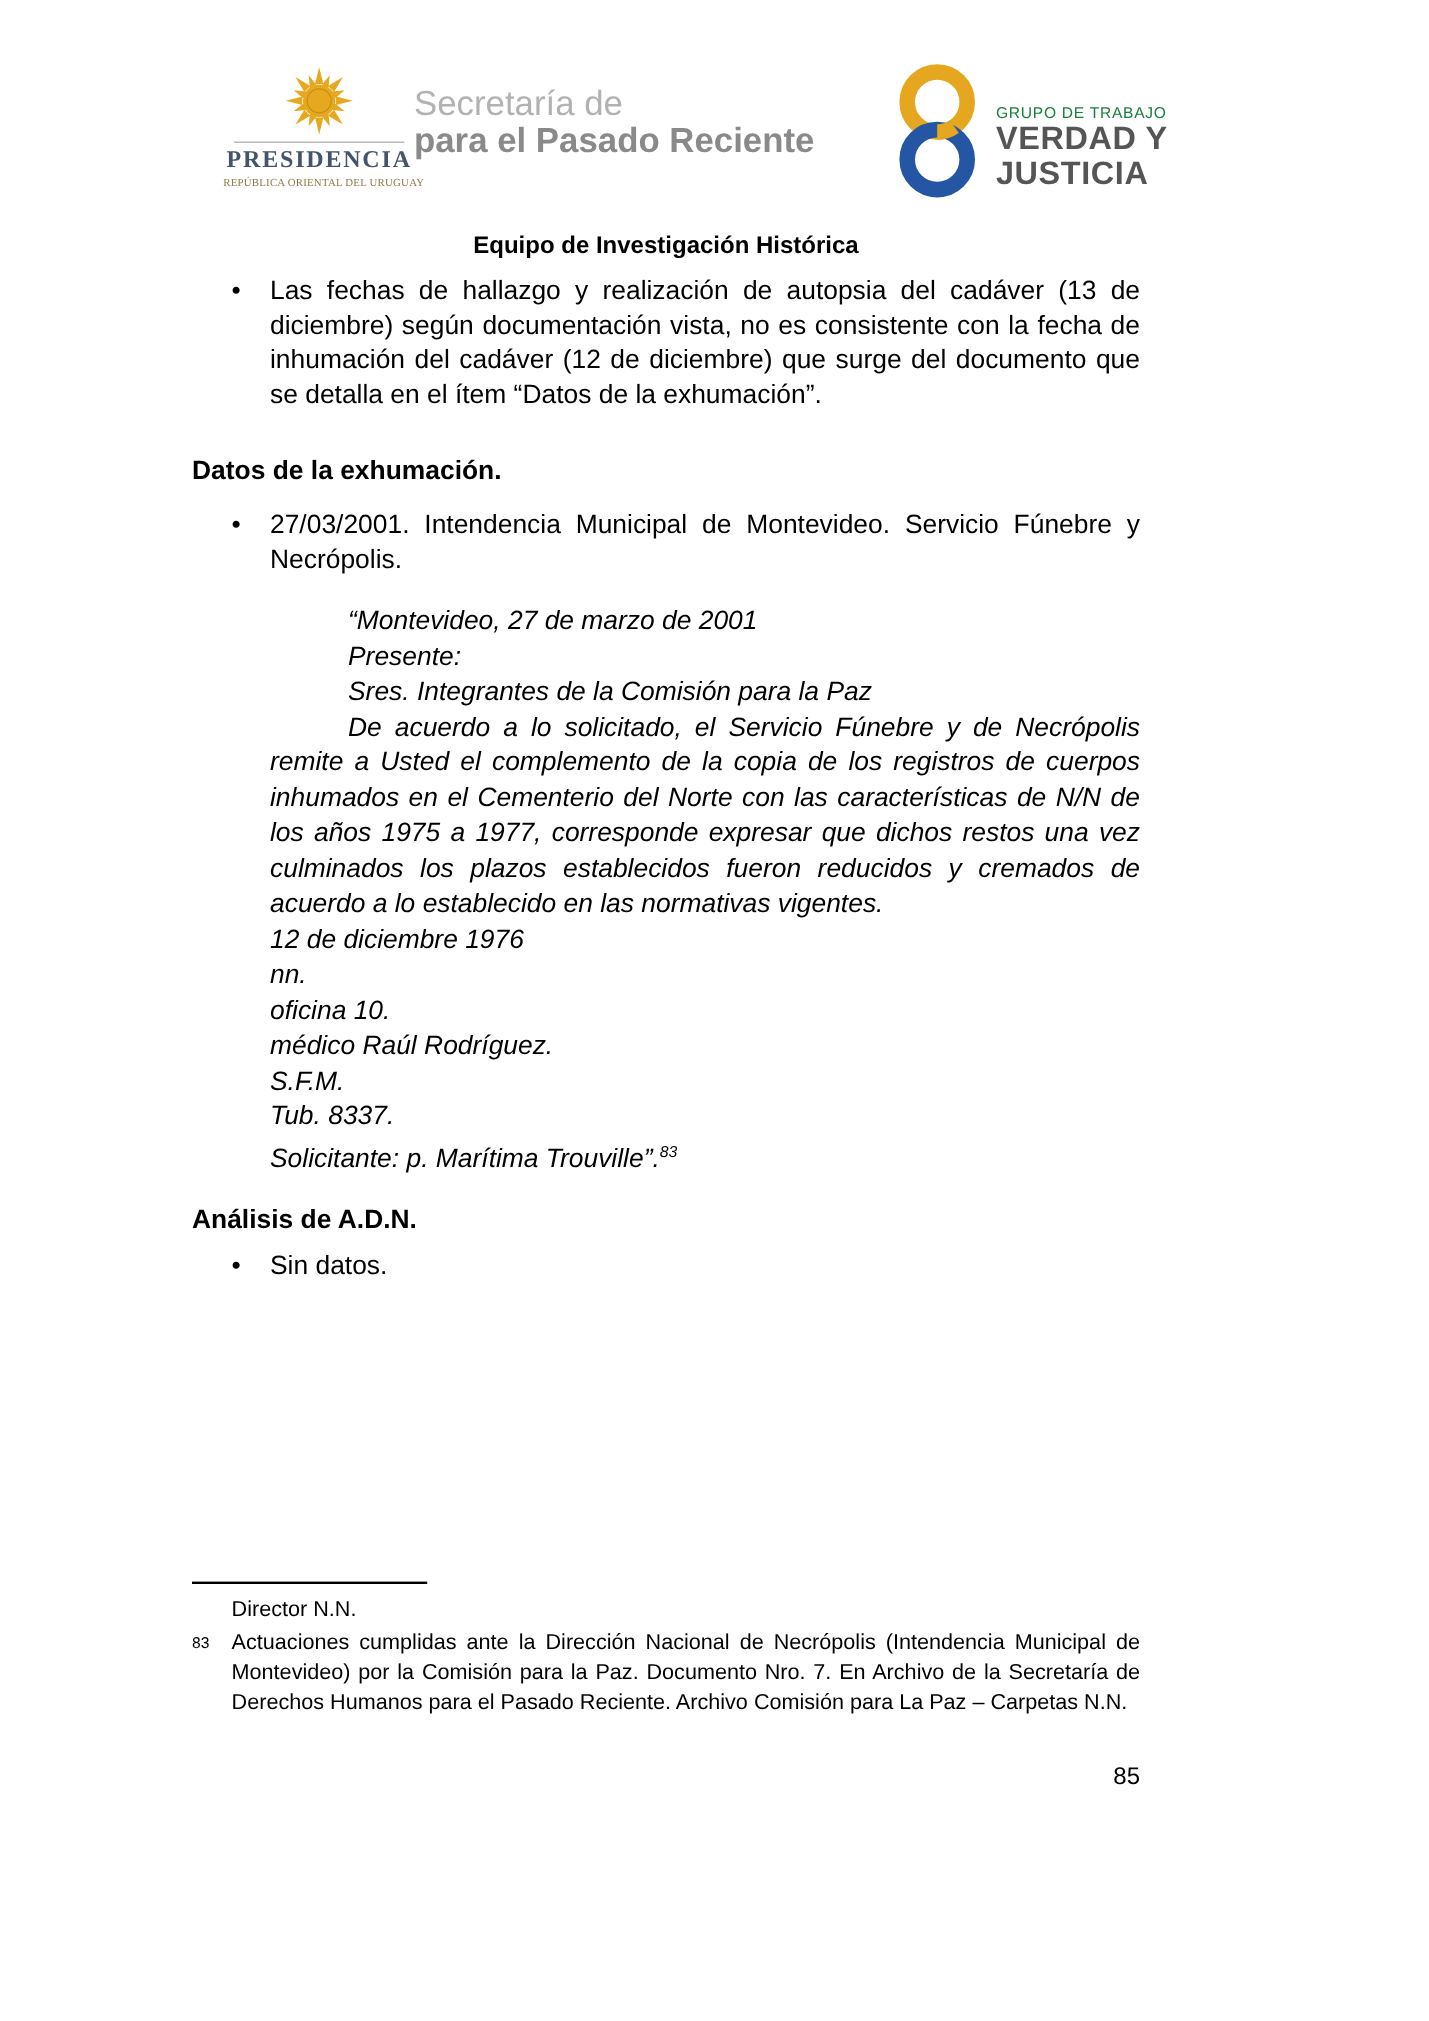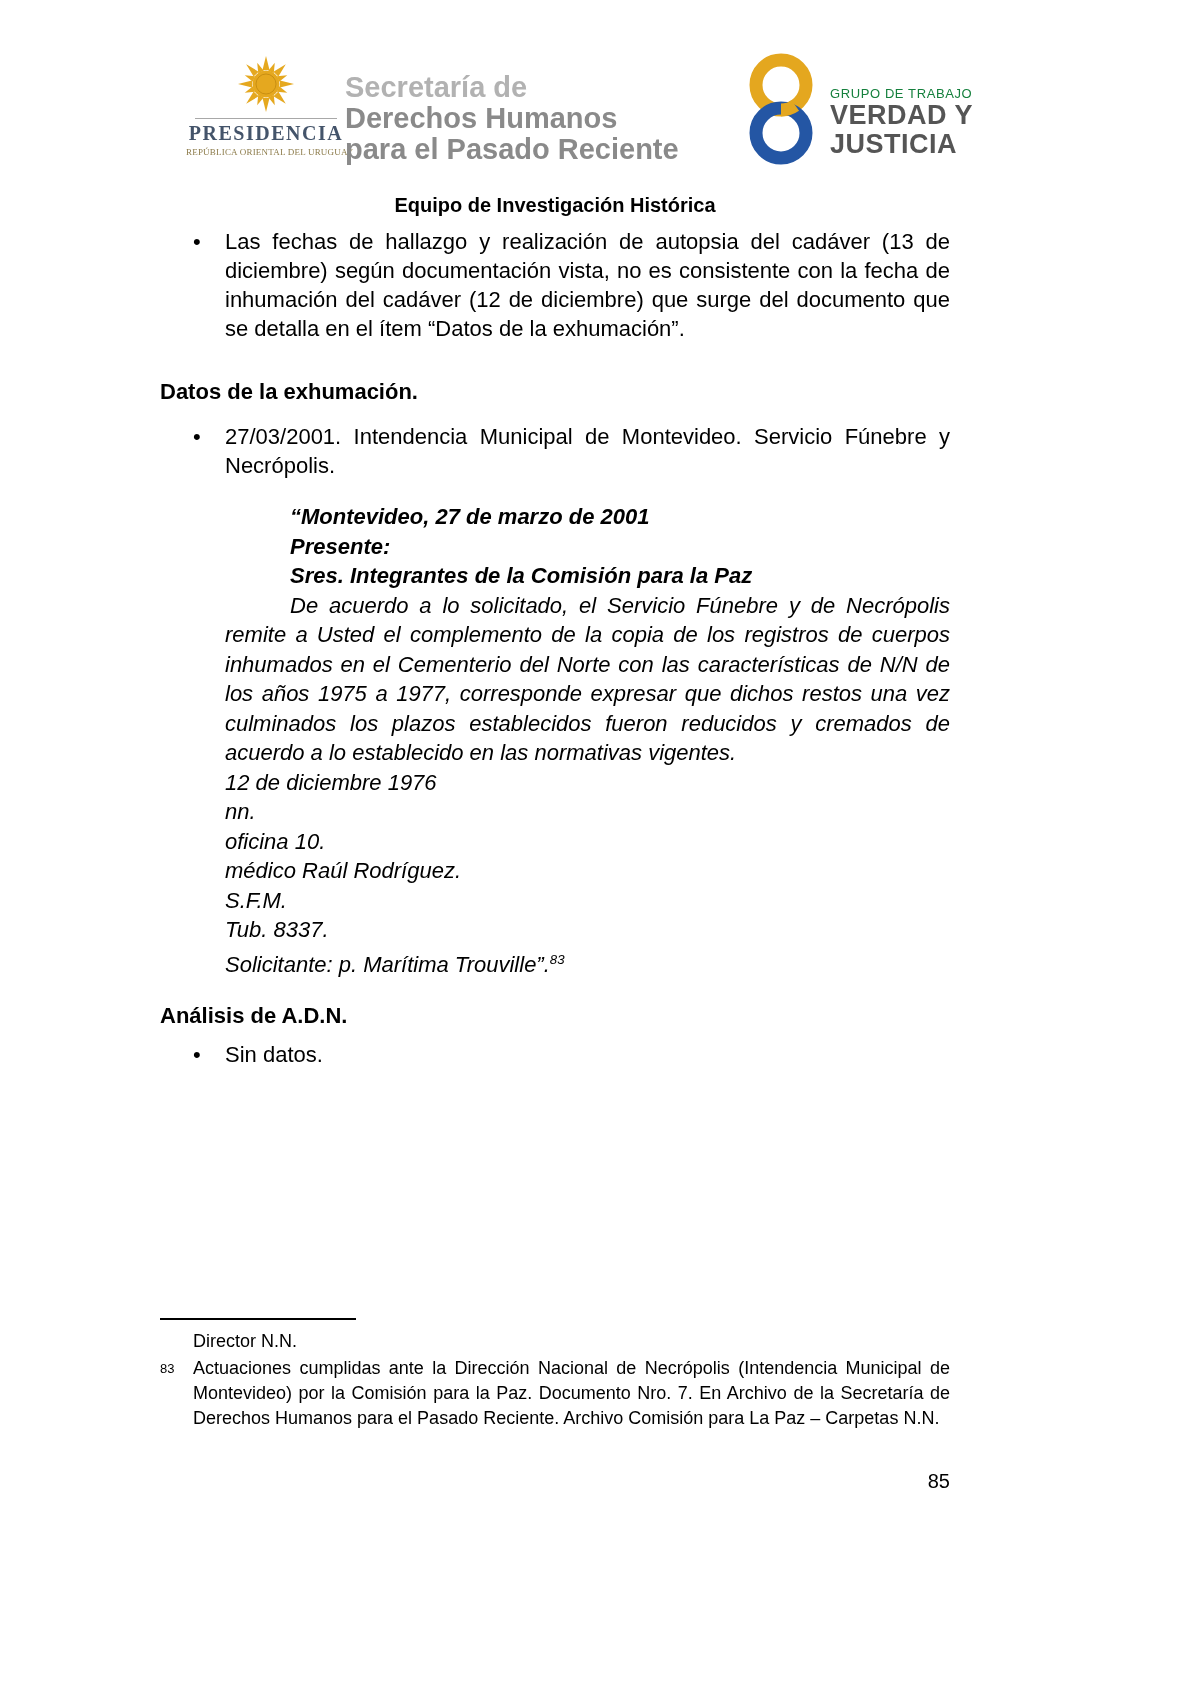--- a/index.html
+++ b/index.html
@@ -24,21 +24,21 @@
   .pres-name {
     font-family:"Liberation Serif", serif;
     font-size:20px; letter-spacing:1.5px; color:#44546a; font-weight:bold;
   }
   .pres-sub {
     font-family:"Liberation Serif", serif;
     font-size:9px; color:#8c7b4a; letter-spacing:0.2px; margin-top:2px; white-space:nowrap;
   }
 
   .secretaria { position:absolute; left:345px; top:72px; line-height:31px; }
-  .sec-light { font-size:29px; color:#b2b2b2; font-weight:bold; }
+  .sec-light { font-size:29px; color:#b2b2b2; font-weight:normal; }
   .sec-bold  { font-size:29px; color:#8a8a8a; font-weight:bold; }
 
   .grupo { position:absolute; left:742px; top:52px; display:flex; align-items:flex-start; }
   .grupo-rings { flex:none; }
   .grupo-text { margin-left:10px; margin-top:34px; }
   .grupo-kicker { font-size:13px; color:#15803d; letter-spacing:0.6px; }
   .grupo-main { font-size:27px; font-weight:bold; color:#555555; line-height:29px; letter-spacing:0.5px; }
 
   
   .doc-body {
@@ -56,21 +56,21 @@
   .bullet-row { display:flex; margin-top:10px; }
   .bullet-row .bullet { flex:none; width:32px; margin-left:33px; }
   .bullet-row .bullet-text { flex:1; text-align:justify; }
   .row-datos { margin-top:16px; }
   .row-adn   { margin-top:10px; }
 
   .quote {
     margin-left:65px; margin-top:22px;
     font-style:italic; line-height:29.5px;
   }
-  .q-head { margin-left:65px;font-weight:bold; }
+  .q-head { margin-left:65px; }
   .q-para { text-indent:65px; text-align:justify; }
   .q-line sup { font-size:60%; }
 
   
   .footnotes {
     position:absolute; left:160px; top:1318px; width:790px;
     font-size:18px; line-height:25px;
   }
   .fn-rule { width:196px; border-top:2px solid #000; margin-bottom:9px; }
   .fn-cont { margin-left:33px; }
@@ -111,21 +111,20 @@
       </g>
       <circle cx="40" cy="34" r="10" fill="none" stroke="#c98f12" stroke-width="1"></circle>
     </svg>
     <div class="pres-rule"></div>
     <div class="pres-name">PRESIDENCIA</div>
     <div class="pres-sub">REPÚBLICA ORIENTAL DEL URUGUAY</div>
   </div>
 
   <div class="secretaria">
     <div class="sec-light">Secretaría de</div>
-    <div class="sec-bold">Derechos Humanos</div>
     <div class="sec-bold">para el Pasado Reciente</div>
   </div>
 
   <div class="grupo">
     <svg class="grupo-rings" width="78" height="122" viewBox="0 0 78 122">
       <circle cx="39" cy="33" r="25" fill="none" stroke="#e4a71f" stroke-width="13"></circle>
       <circle cx="39" cy="81" r="25" fill="none" stroke="#2456a4" stroke-width="13"></circle>
       <path d="M 53.3 53.5 A 25 25 0 0 1 39 58" fill="none" stroke="#e4a71f" stroke-width="13"></path>
     </svg>
     <div class="grupo-text">

